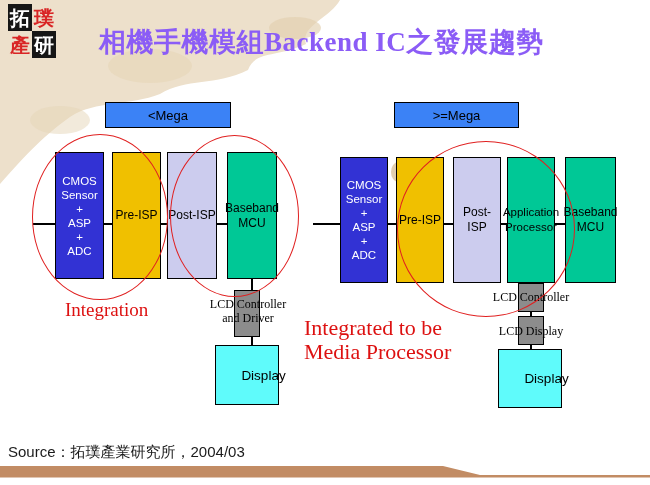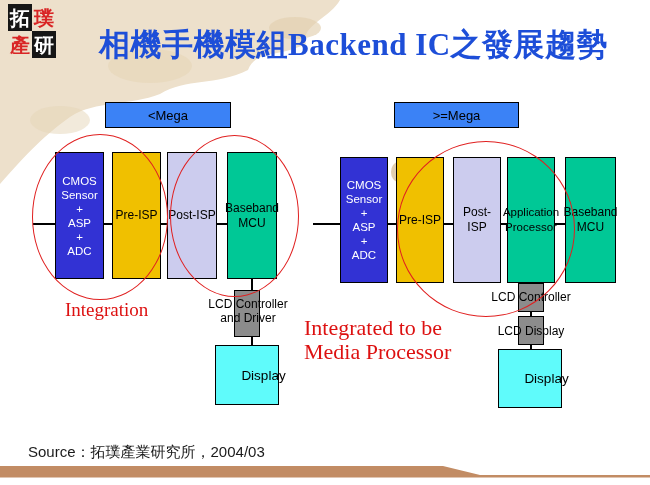--- a/index.html
+++ b/index.html
@@ -9,21 +9,21 @@
   #watermark{position:absolute;left:0;top:0;z-index:0;}
   
   #seal{position:absolute;left:8px;top:4px;width:48px;height:54px;display:grid;
         grid-template-columns:24px 24px;grid-template-rows:27px 27px;z-index:2;}
   .seal-cell{display:flex;align-items:center;justify-content:center;
              font-family:"Liberation Serif",serif;font-weight:bold;font-size:20px;line-height:1;}
   .seal-dark{background:#161616;color:#ffffff;}
   .seal-light{background:transparent;color:#D92525;}
   
   #title{position:absolute;left:99px;top:24px;font-family:"Liberation Serif",serif;
-         font-weight:bold;font-size:31px;color:#1d4ed8;letter-spacing:0.5px;z-index:2;white-space:nowrap;}
+         font-weight:bold;font-size:27px;color:#8b5cf6;letter-spacing:0.5px;z-index:2;white-space:nowrap;}
   
   .mega{position:absolute;height:24px;background:#3b82f6;border:1px solid #000;display:flex;
         align-items:center;justify-content:center;font-size:13px;color:#000;z-index:2;}
   #l-mega{left:105px;top:102px;width:124px;}
   #r-mega{left:394px;top:102px;width:123px;}
   
   .hline{position:absolute;height:2px;background:#000;z-index:1;}
   #l-bus{left:33px;top:223px;width:244px;}
   #r-bus{left:313px;top:223px;width:303px;}
   .vline{position:absolute;width:2px;background:#000;z-index:1;}
@@ -48,36 +48,36 @@
   
   .ellipse{position:absolute;border:1.5px solid #E02020;border-radius:50%;z-index:4;pointer-events:none;}
   #l-ell1{left:32px;top:134px;width:134px;height:164px;}
   #l-ell2{left:170px;top:135px;width:127px;height:160px;}
   #r-ell {left:397px;top:141px;width:176px;height:174px;}
   
   .graybox{position:absolute;background:#8C8C8C;border:1px solid #000;box-sizing:border-box;z-index:2;}
   #l-lcd{left:234px;top:290px;width:26px;height:47px;}
   #r-lcd1{left:518px;top:283px;width:26px;height:29px;}
   #r-lcd2{left:518px;top:316px;width:26px;height:29px;}
-  .lcd-label{position:absolute;width:96px;text-align:center;font-family:Liberation Sans, sans-serif;
+  .lcd-label{position:absolute;width:96px;text-align:center;font-family:Liberation Serif, serif;
              font-size:12px;line-height:14px;color:#000;white-space:pre-line;z-index:3;}
   #l-lcd-label{left:200px;top:297px;}
   #r-lcd1-label{left:483px;top:290px;}
   #r-lcd2-label{left:483px;top:324px;}
   
   .display{position:absolute;background:#5FFBFB;border:1px solid #000;box-sizing:border-box;
            display:flex;align-items:center;justify-content:center;font-size:13.5px;color:#000;z-index:2;padding-left:33px;}
   #l-display{left:215px;top:345px;width:64px;height:60px;}
   #r-display{left:498px;top:349px;width:64px;height:59px;}
   
   .annot{position:absolute;font-family:"Liberation Serif",serif;color:#DD1111;z-index:3;white-space:pre-line;}
   #l-annot{left:65px;top:299px;font-size:19px;}
   #r-annot{left:304px;top:316px;font-size:22px;line-height:24px;}
   
-  #source{position:absolute;left:8px;top:443px;font-size:15px;color:#1a1a1a;z-index:2;margin-left:20px;}
+  #source{position:absolute;left:8px;top:443px;font-size:15px;color:#1a1a1a;z-index:2;}
   
   #footer-bar{position:absolute;left:0;top:464px;z-index:1;}
   #trilogo{position:absolute;left:452px;top:451px;display:flex;align-items:flex-start;z-index:2;}
   #tri-mark{font-weight:bold;font-size:23px;line-height:24px;color:#7B392C;letter-spacing:-1px;
             font-family:"Liberation Sans",sans-serif;}
   #tri-text{margin-left:5px;display:flex;flex-direction:column;}
   #tri-cn{font-family:"Liberation Serif",serif;font-weight:bold;font-size:13px;line-height:14px;
           color:#7B392C;letter-spacing:1.5px;white-space:nowrap;}
   #tri-en{font-size:6.8px;line-height:8px;color:#7B392C;letter-spacing:0.2px;white-space:nowrap;}
 </style>

